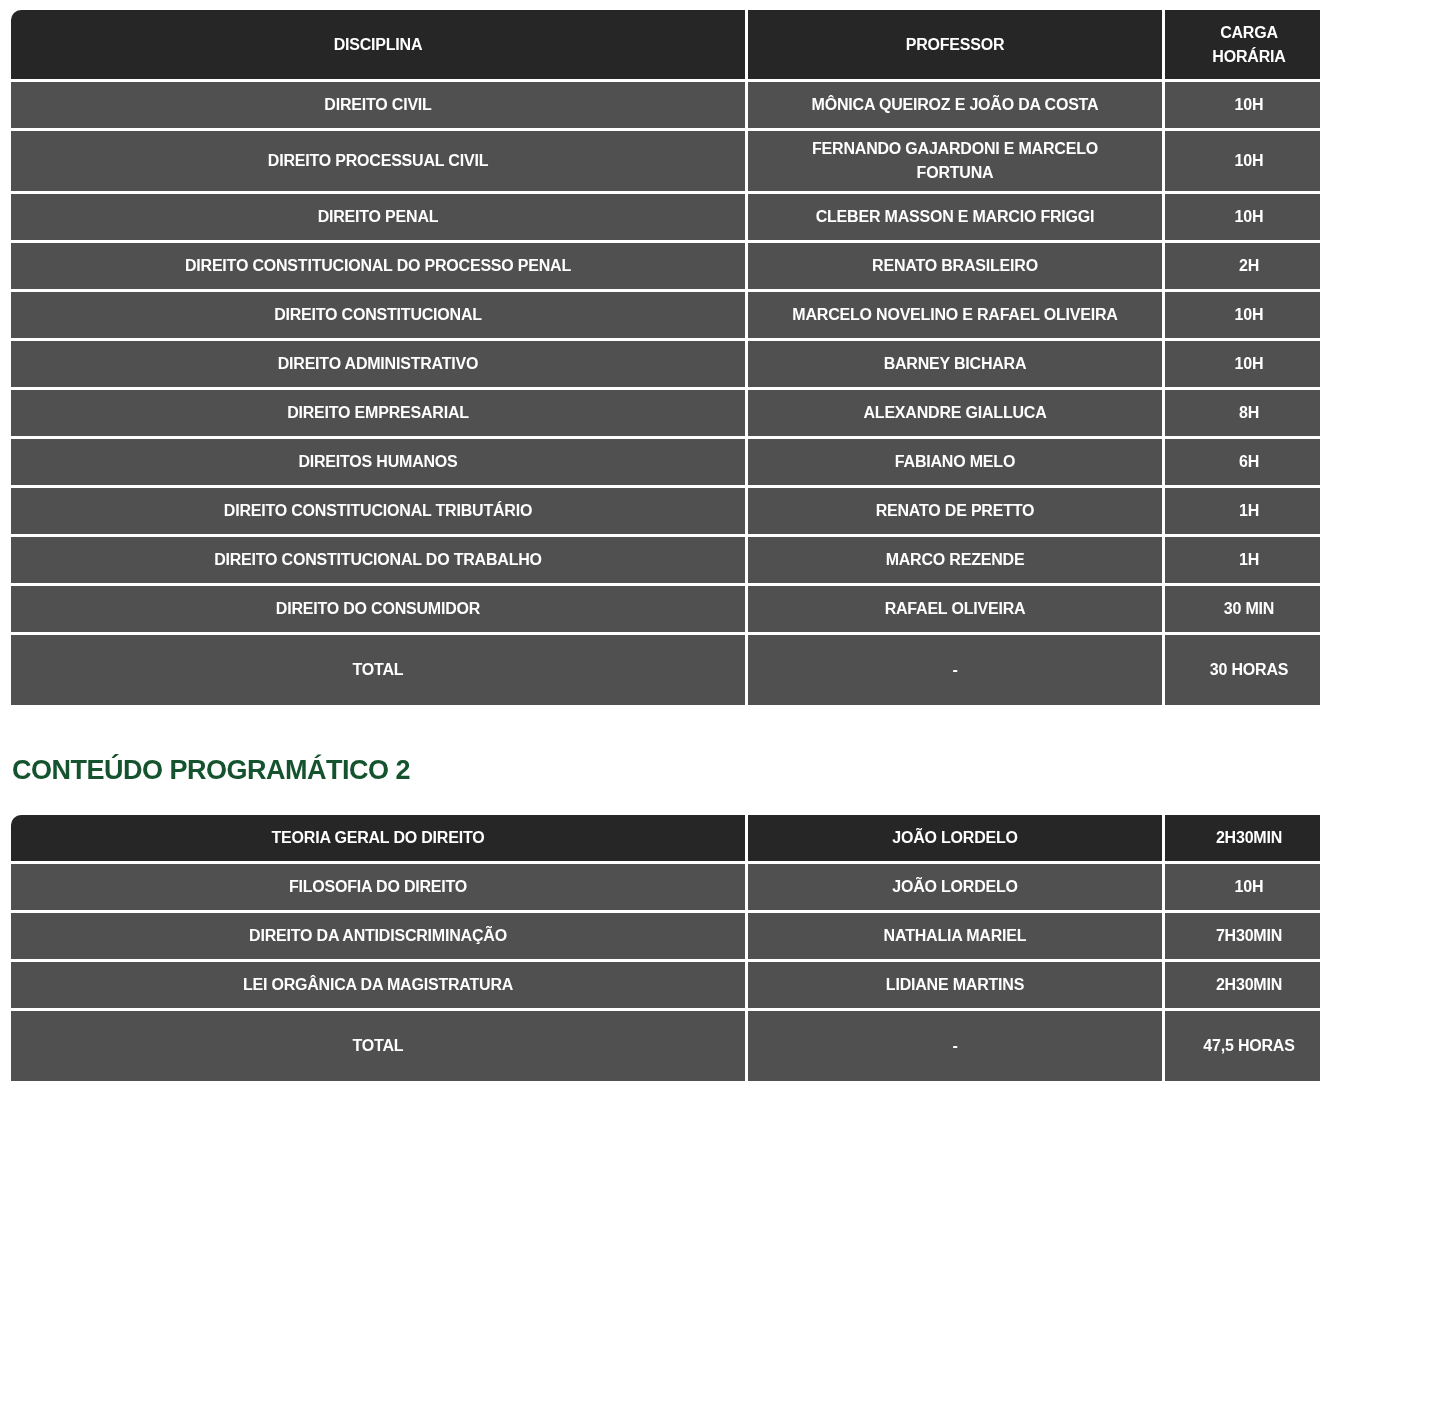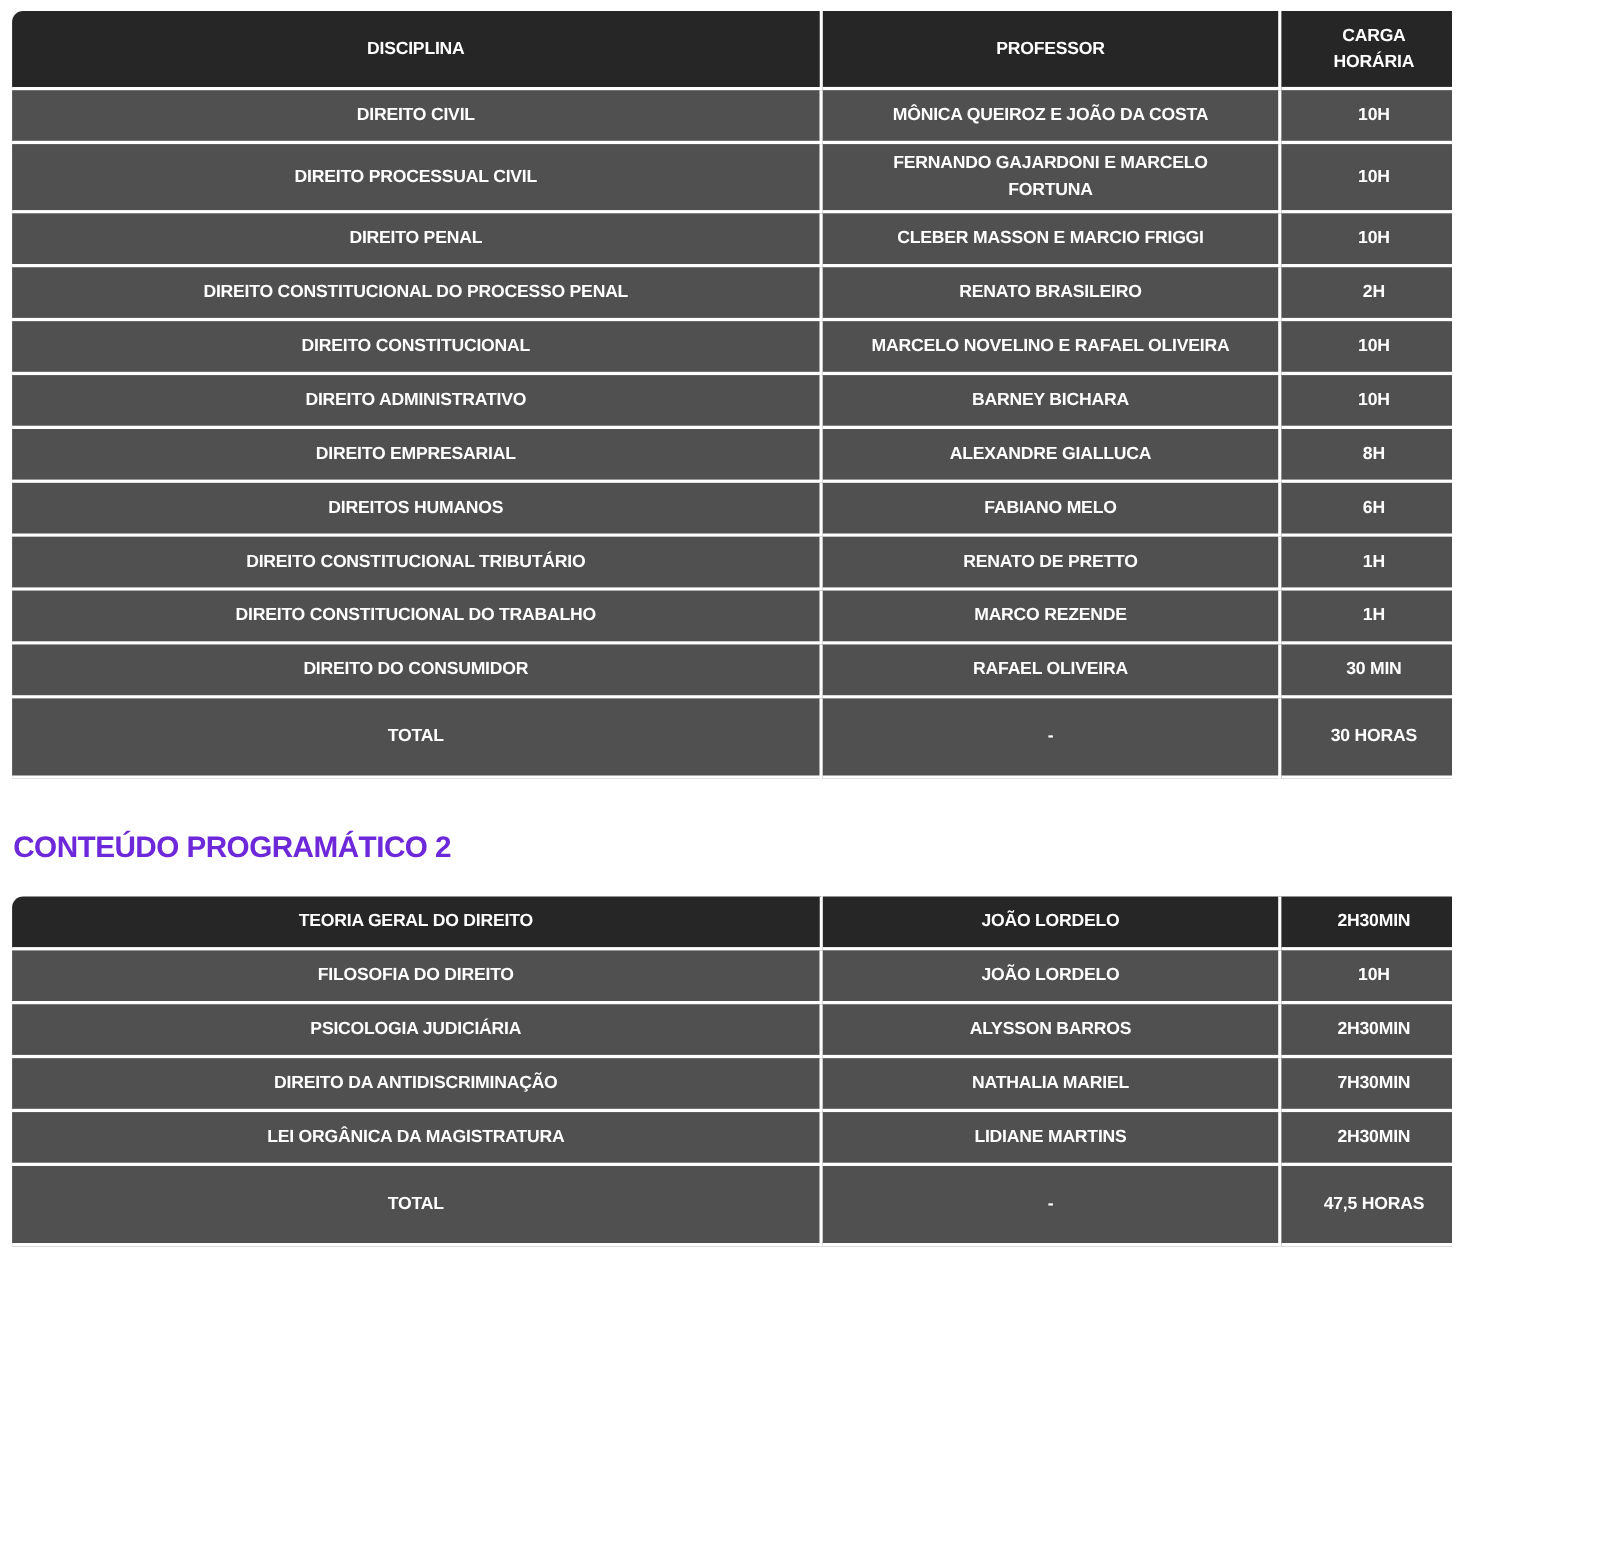--- a/index.html
+++ b/index.html
@@ -57,21 +57,21 @@
   table.t1 thead th.last-visible { border-top-right-radius: 10px; }
   table.t2 tr.dark td:first-child { border-top-left-radius: 10px; }
   table.t2 tr.dark td:last-child  { border-top-right-radius: 10px; }
   table.t2 td:last-child { border-right: none; }
 
   .section-heading {
     margin: 47px 0 29px 1px;
     font-size: 27px;
     font-weight: 700;
     letter-spacing: -0.5px;
-    color: #6d28d9;
+    color: #14532d;
   }
 </style>
 </head>
 <body>
 
 <div class="viewport">
   <div class="content">
 
     <table class="ct t1">
       <colgroup>
@@ -194,26 +194,20 @@
           <td class="c-carga">2H30MIN</td>
           <td class="c-aulas">1</td>
         </tr>
         <tr>
           <td class="c-disc">FILOSOFIA DO DIREITO</td>
           <td class="c-prof">JOÃO LORDELO</td>
           <td class="c-carga">10H</td>
           <td class="c-aulas">4</td>
         </tr>
         <tr>
-          <td class="c-disc">PSICOLOGIA JUDICIÁRIA</td>
-          <td class="c-prof">ALYSSON BARROS</td>
-          <td class="c-carga">2H30MIN</td>
-          <td class="c-aulas">1</td>
-        </tr>
-        <tr>
           <td class="c-disc">DIREITO DA ANTIDISCRIMINAÇÃO</td>
           <td class="c-prof">NATHALIA MARIEL</td>
           <td class="c-carga">7H30MIN</td>
           <td class="c-aulas">3</td>
         </tr>
         <tr>
           <td class="c-disc">LEI ORGÂNICA DA MAGISTRATURA</td>
           <td class="c-prof">LIDIANE MARTINS</td>
           <td class="c-carga">2H30MIN</td>
           <td class="c-aulas">1</td>

